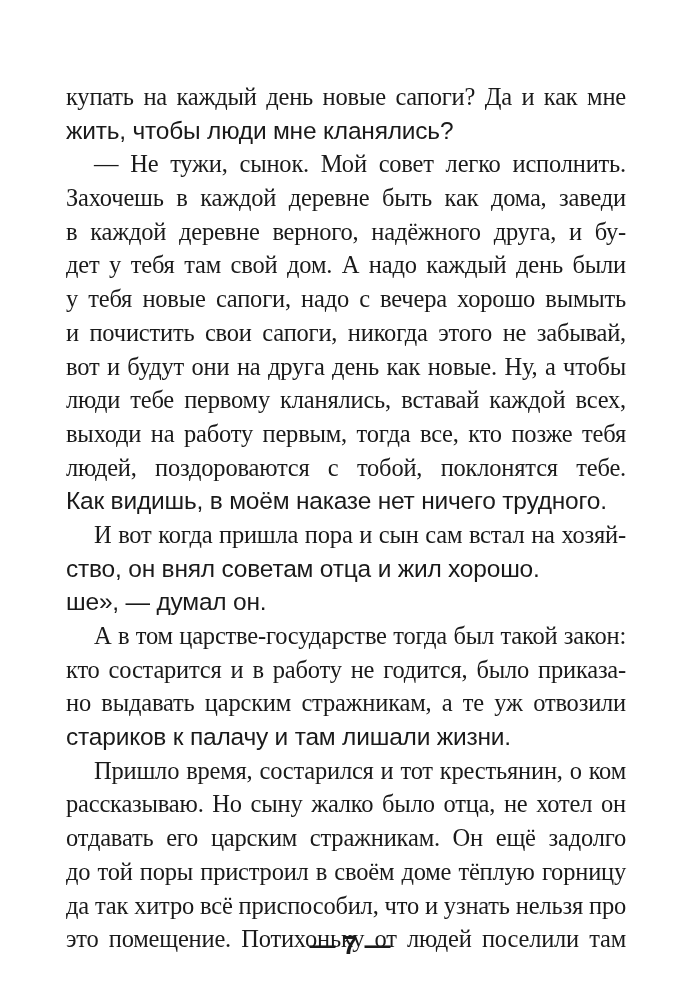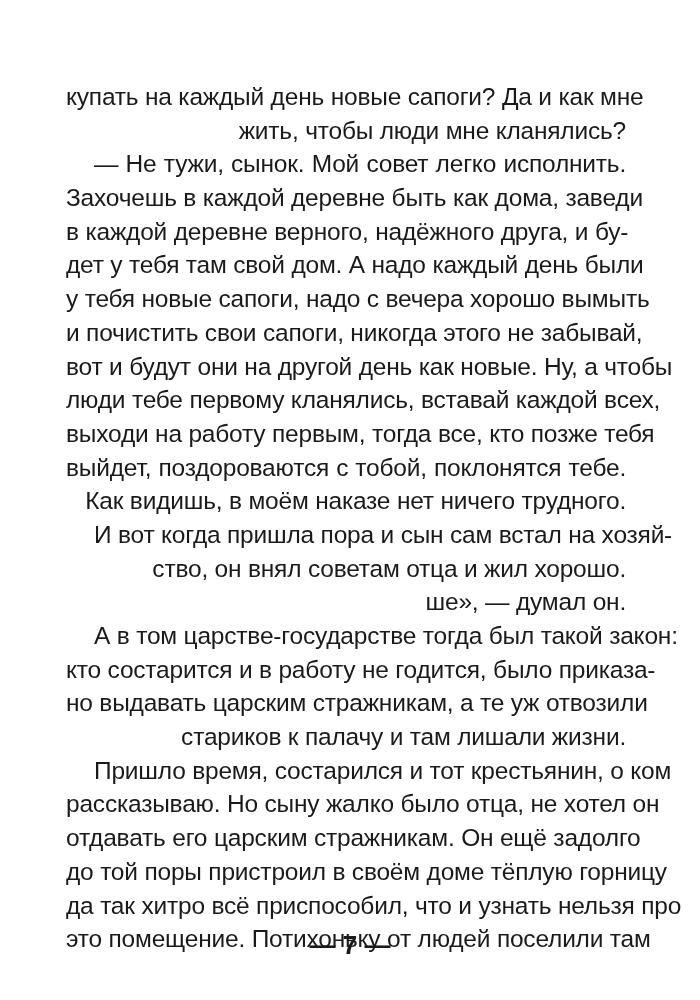--- a/index.html
+++ b/index.html
@@ -5,45 +5,45 @@
   html, body { margin: 0; padding: 0; }
   body {
     width: 700px; height: 1000px; background: #ffffff; position: relative; overflow: hidden;
     font-family: "Liberation Sans", "DejaVu Sans", sans-serif; color: #1a1a1a;
   }
   .text-block {
     position: absolute; left: 66px; top: 80px; width: 560px;
   }
   .line {
     display: block; height: 33.7px; line-height: 33.7px; font-size: 24.5px;
-    white-space: nowrap; letter-spacing: -0.2px; text-align: right;
+    white-space: nowrap; letter-spacing: -0.2px;
   }
-  .line.justify { text-align: justify; text-align-last: justify; }
+  .line.justify { text-align: justify; text-align-last: justify; font-family: Liberation Serif, serif; }
   .line.indent { padding-left: 28px; }
   .page-number {
     position: absolute; left: 0; width: 700px; top: 928px; text-align: center;
     font-size: 26px; font-weight: bold; line-height: 34px;
   }
 </style>
 </head>
 <body>
 
 <div class="text-block" id="text-block">
     <span class="line justify">купать на каждый день новые сапоги? Да и как мне</span>
     <span class="line">жить, чтобы люди мне кланялись?</span>
     <span class="line justify indent">— Не тужи, сынок. Мой совет легко исполнить.</span>
     <span class="line justify">Захочешь в каждой деревне быть как дома, заведи</span>
     <span class="line justify">в каждой деревне верного, надёжного друга, и бу-</span>
     <span class="line justify">дет у тебя там свой дом. А надо каждый день были</span>
     <span class="line justify">у тебя новые сапоги, надо с вечера хорошо вымыть</span>
     <span class="line justify">и почистить свои сапоги, никогда этого не забывай,</span>
-    <span class="line justify">вот и будут они на другой день как новые. Ну, а чтобы</span>
+    <span class="line justify">вот и будут они на друга день как новые. Ну, а чтобы</span>
     <span class="line justify">люди тебе первому кланялись, вставай каждой всех,</span>
     <span class="line justify">выходи на работу первым, тогда все, кто позже тебя</span>
-    <span class="line justify">выйдет, поздороваются с тобой, поклонятся тебе.</span>
+    <span class="line justify">людей, поздороваются с тобой, поклонятся тебе.</span>
     <span class="line">Как видишь, в моём наказе нет ничего трудного.</span>
     <span class="line justify indent">И вот когда пришла пора и сын сам встал на хозяй-</span>
     <span class="line">ство, он внял советам отца и жил хорошо.</span>
     <span class="line">ше», — думал он.</span>
     <span class="line justify indent">А в том царстве-государстве тогда был такой закон:</span>
     <span class="line justify">кто состарится и в работу не годится, было приказа-</span>
     <span class="line justify">но выдавать царским стражникам, а те уж отвозили</span>
     <span class="line">стариков к палачу и там лишали жизни.</span>
     <span class="line justify indent">Пришло время, состарился и тот крестьянин, о ком</span>
     <span class="line justify">рассказываю. Но сыну жалко было отца, не хотел он</span>

